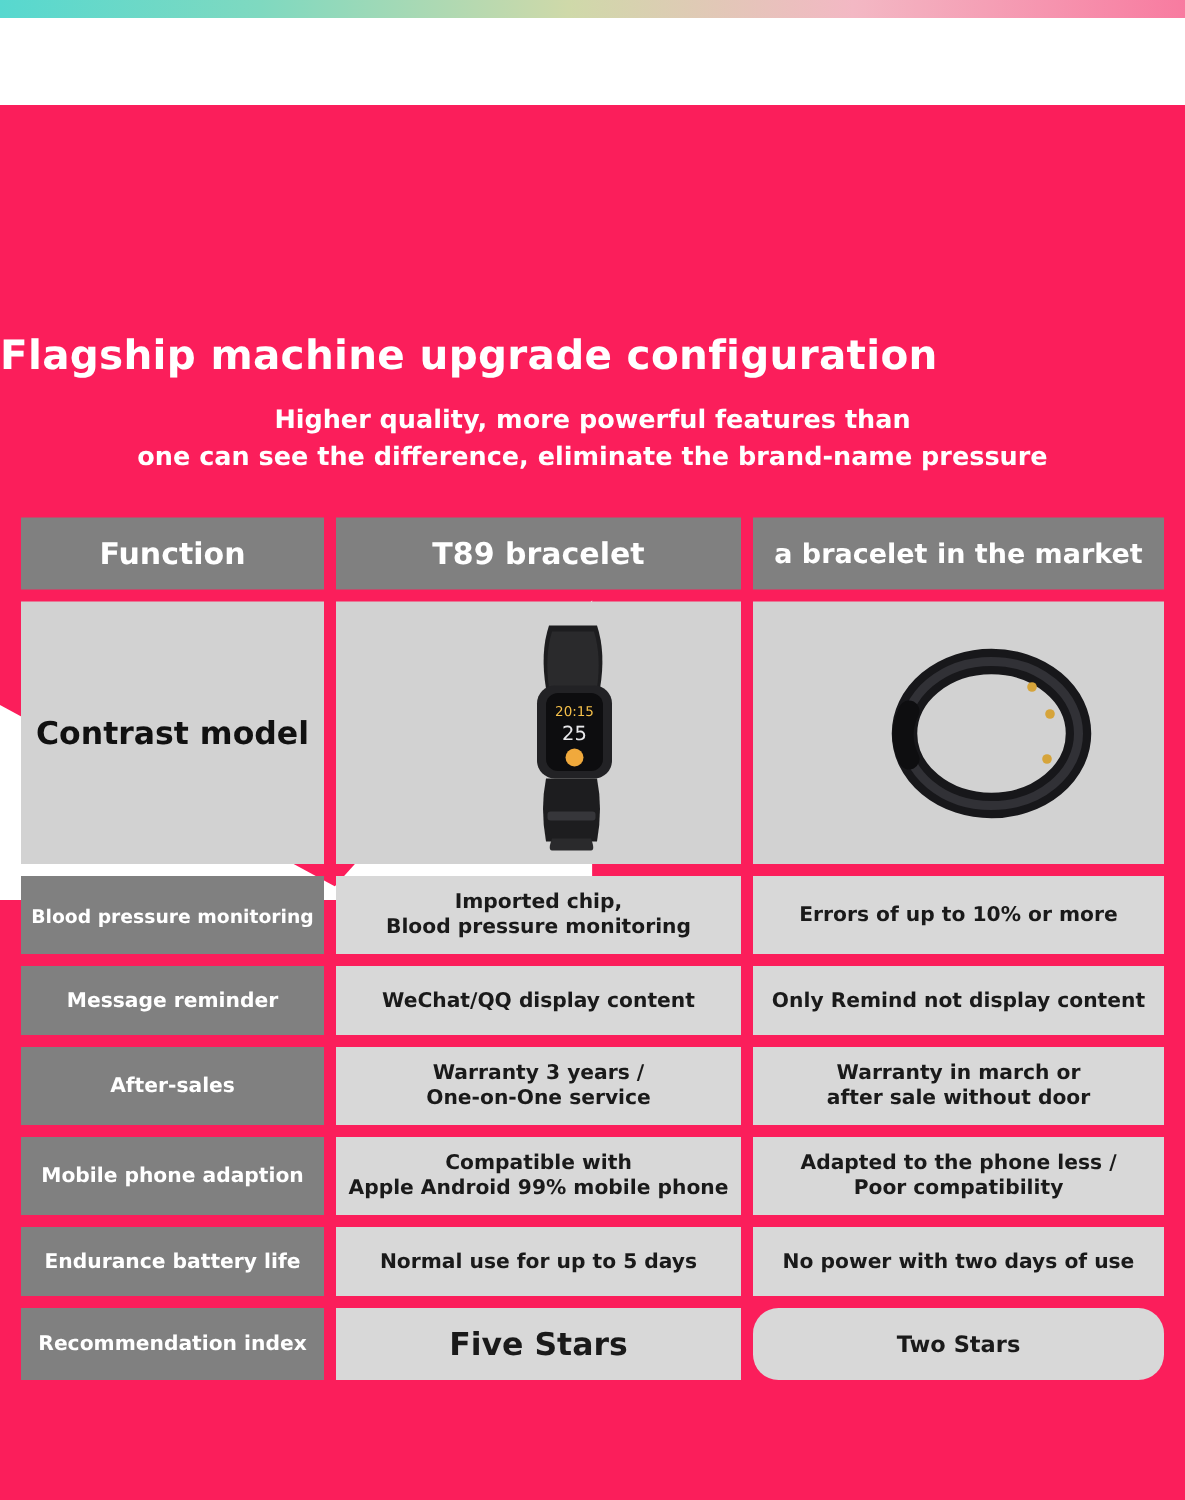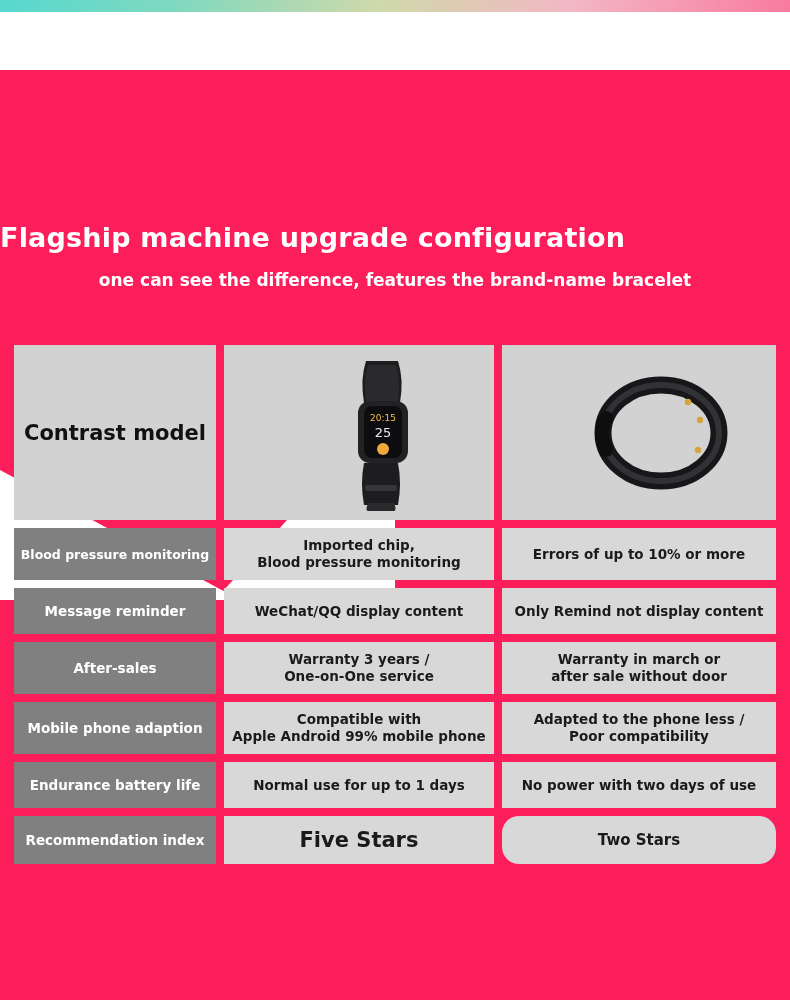--- a/index.html
+++ b/index.html
@@ -167,25 +167,31 @@
 <div id="page">
 
   <div class="top-strip"></div>
 
   <div class="pink-panel"></div>
   <div class="diag-cut"></div>
   <div class="diag-cut2"></div>
 
   <div class="title">Flagship machine upgrade configuration</div>
   <div class="subtitle">
-    <span class="two-line">one can see the difference, features the brand-name bracelet</span>
+    <span class="two-line">Higher quality, more powerful features than</span>
+    <span class="two-line">one can see the difference, eliminate the brand-name pressure</span>
   </div>
 
   <div class="table">
 
+    <div class="row row-head">
+      <div class="cell c1">Function</div>
+      <div class="cell c2">T89 bracelet</div>
+      <div class="cell c3">a bracelet in the market</div>
+    </div>
 
     <div class="row row-contrast">
       <div class="cell c1">Contrast model</div>
       <div class="cell c2">
         <div class="prod">
           <svg width="150" height="160" viewBox="0 0 150 160" aria-hidden="true">
 
             <path d="M60 8 q-6 18 -2 42 l36 0 q4 -24 -2 -42 z" fill="#1d1d1f"></path>
             <path d="M62 12 q-5 16 -2 38 l32 0 q3 -22 -2 -38 z" fill="#2a2a2c"></path>
 
@@ -274,21 +280,21 @@
           <span class="two-line">Adapted to the phone less /</span>
           <span class="two-line">Poor compatibility</span>
         </div>
       </div>
     </div>
 
     <div class="row row-spec">
       <div class="cell c1">Endurance battery life</div>
       <div class="cell c2">
         <div>
-            <span class="two-line">Normal use for up to 1 days</span>
+            <span class="two-line">Normal use for up to 5 days</span>
           </div>
       </div>
       <div class="cell c3">
         <div>
             <span class="two-line">No power with two days of use</span>
           </div>
       </div>
     </div>
 
     <div class="row row-spec row-last">

